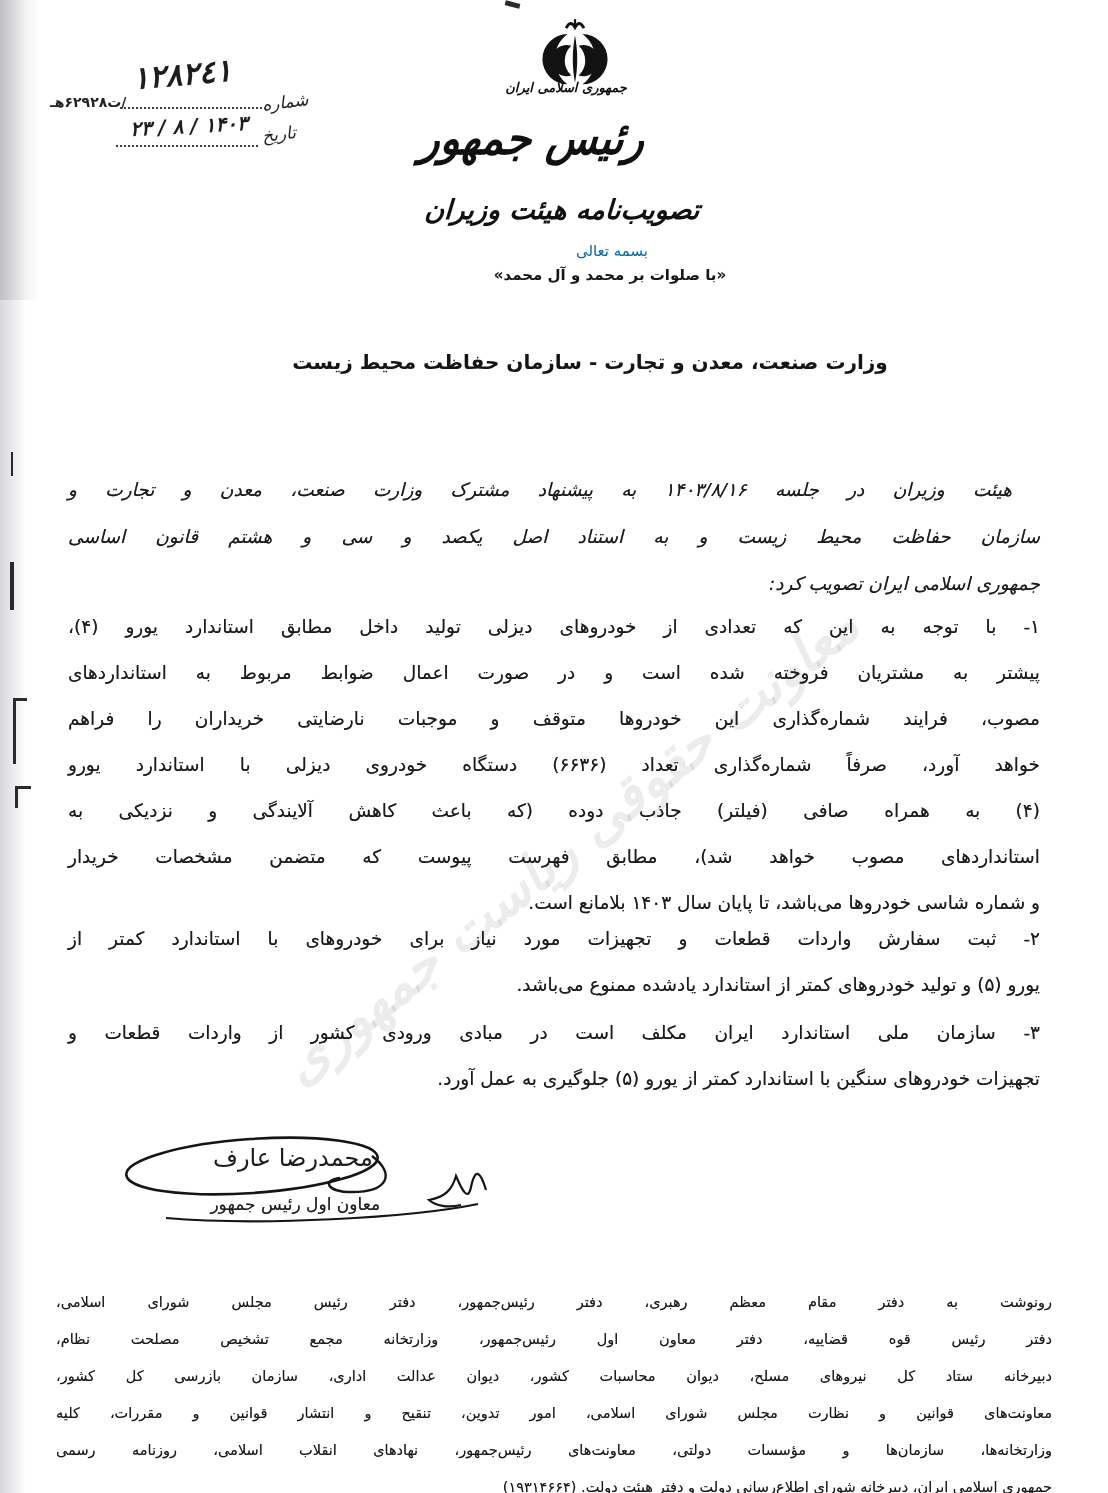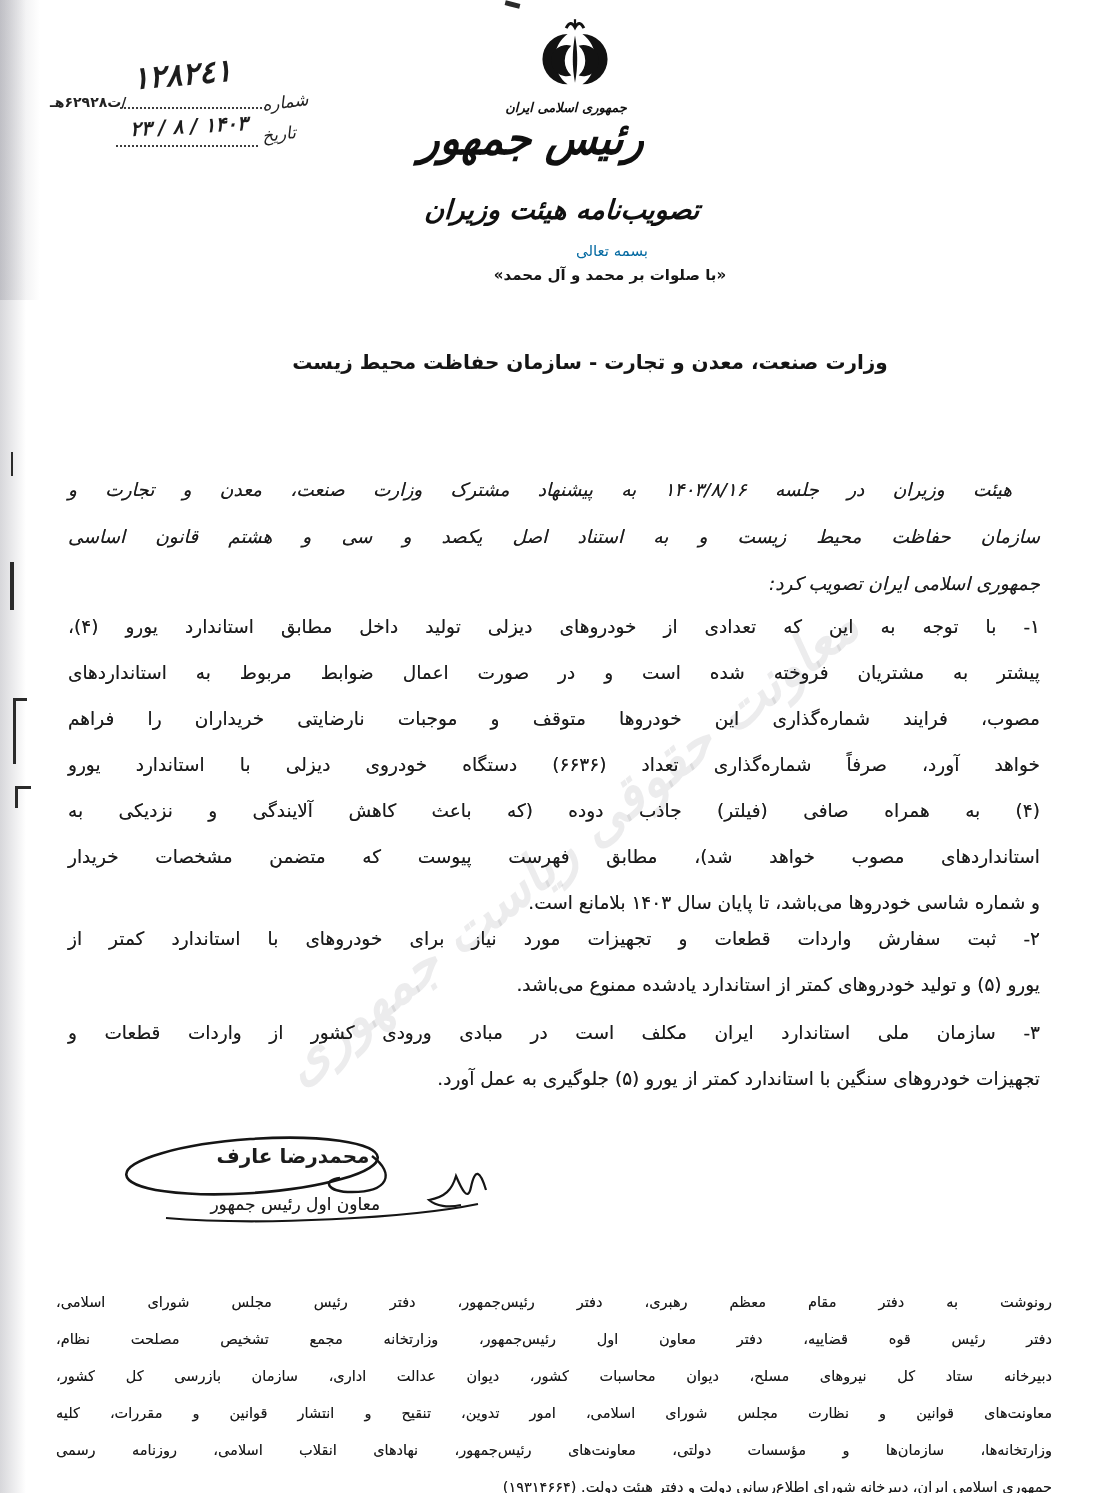--- a/index.html
+++ b/index.html
@@ -37,21 +37,21 @@
   .para{left:68px;width:972px;font-size:18.5px;color:#1b1b1b;text-shadow:0 0 .4px rgba(0,0,0,.55);}
   .para .ln{line-height:46px;height:46px;text-align:justify;text-align-last:justify;white-space:normal;}
   .para .ln.last{text-align:right;text-align-last:right;}
   .intro .ln{line-height:47px;height:47px;font-style:italic;}
   .indent{padding-right:28px;}
   
   .footer{left:56px;width:996px;font-size:14.5px;color:#191919;text-shadow:0 0 .3px rgba(0,0,0,.5);}
   .footer .ln{line-height:37px;height:37px;text-align:justify;text-align-last:justify;}
   .footer .ln.last{text-align:right;text-align-last:right;}
   
-  .sig-name{font-size:20px;font-weight:bold;white-space:nowrap;}
+  .sig-name{font-size:24px;font-weight:normal;white-space:nowrap;}
   .sig-title{font-size:17px;white-space:nowrap;text-shadow:0 0 .4px rgba(0,0,0,.5);}
   
   .watermark{
     left:570px;top:845px;transform:translate(-50%,-50%) rotate(-39deg);
     font-size:54px;font-weight:bold;font-style:italic;letter-spacing:10px;
     color:rgba(70,70,80,0.10);white-space:nowrap;pointer-events:none;
   }
 </style>
 </head>
 <body>
@@ -82,21 +82,21 @@
     <g fill="#121212" stroke="none">
       <path d="M40 28 A33 33 0 1 0 40 96 A42 42 0 0 1 40 28 Z"></path>
       <path d="M45 44 A21 21 0 1 0 45 84 A27 27 0 0 1 45 44 Z"></path>
       <path d="M60 28 A33 33 0 1 1 60 96 A42 42 0 0 0 60 28 Z"></path>
       <path d="M55 44 A21 21 0 1 1 55 84 A27 27 0 0 0 55 44 Z"></path>
       <path d="M50 30 C46 52 46 72 50 94 C54 72 54 52 50 30 Z"></path>
     </g>
     <path d="M38 20 q6 -12 12 -1 q6 -11 12 1" fill="none" stroke="#121212" stroke-width="4"></path>
     <path d="M50 8 v8" stroke="#121212" stroke-width="3"></path>
   </svg>
-  <div class="abs center calli republic" style="left:566px;top:100px;">جمهوری اسلامی ایران</div>
+  <div class="abs center calli republic" style="left:566px;top:80px;">جمهوری اسلامی ایران</div>
   <div class="abs center calli president" style="left:532px;top:114px;">رئیس جمهور</div>
   <div class="abs center calli doctype" style="left:562px;top:194px;">تصویب‌نامه هیئت وزیران</div>
   <div class="abs center besmeh" style="left:612px;top:242px;">بسمه تعالی</div>
   <div class="abs center salawat" style="left:610px;top:266px;">«با صلوات بر محمد و آل محمد»</div>
 
   <div class="abs center addr" style="left:590px;top:350px;">وزارت صنعت، معدن و تجارت - سازمان حفاظت محیط زیست</div>
 
   <div class="abs para intro" style="top:466px;">
     <div class="ln indent">هیئت وزیران در جلسه ۱۴۰۳/۸/۱۶ به پیشنهاد مشترک وزارت صنعت، معدن و تجارت و</div>
     <div class="ln">سازمان حفاظت محیط زیست و به استناد اصل یکصد و سی و هشتم قانون اساسی</div>

